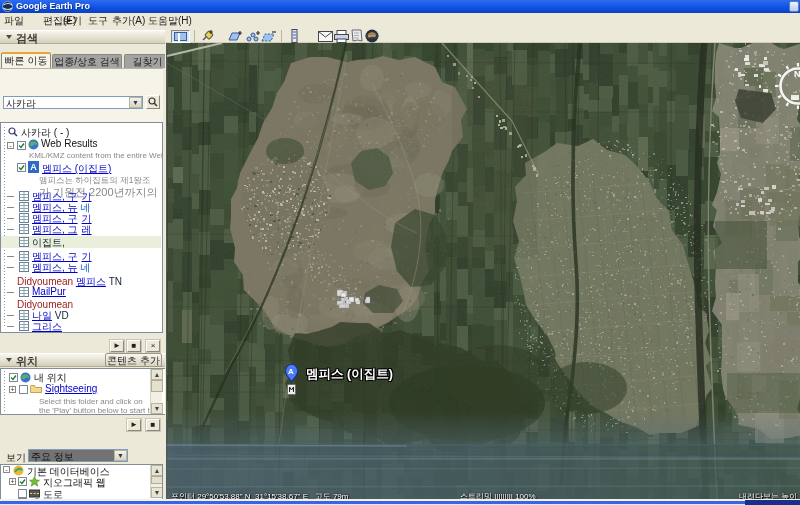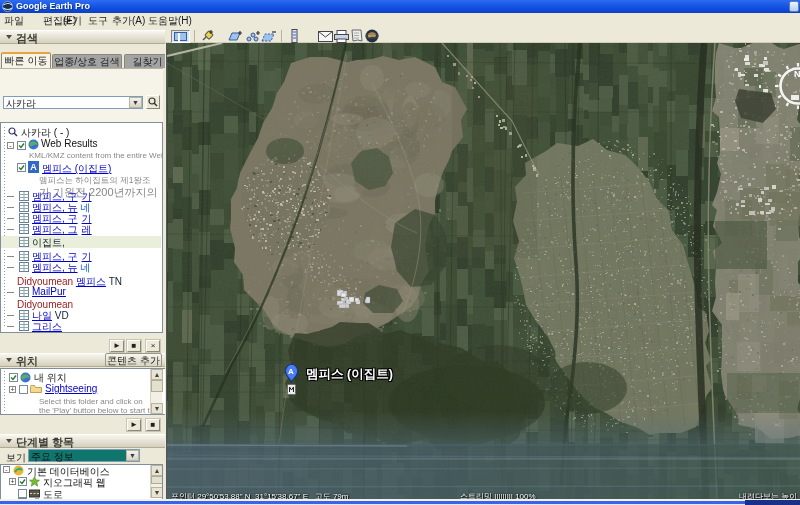--- a/index.html
+++ b/index.html
@@ -667,23 +667,22 @@
       <span style="position:absolute;left:38px;top:37px;color:#888;font-size:8px">the 'Play' button below to start the</span>
       <div style="position:absolute;left:149px;top:0px;width:12px;height:45px;background:#f2f0e4;border-left:1px solid #d8d4c0">
         <div style="position:absolute;top:0;left:0;width:12px;height:11px;background:#e8e4d4;border:1px solid #b8b4a2;font-size:7px;text-align:center;line-height:10px;color:#444">▲</div>
         <div style="position:absolute;top:11px;left:0;width:12px;height:12px;background:#e4e0ce;border:1px solid #b0ac9a"></div>
         <div style="position:absolute;bottom:0;left:0;width:12px;height:11px;background:#e8e4d4;border:1px solid #b8b4a2;font-size:7px;text-align:center;line-height:10px;color:#444">▼</div>
       </div>
     </div>
 
   <div style="position:absolute;left:127px;top:391px;width:14px;height:12px;background:#ece9d8;border:1px solid #999;border-color:#fff #8a8878 #8a8878 #fff;box-shadow:0 0 0 1px #c9c5b2;font-size:8px;color:#222;text-align:center;line-height:10px">►</div>
     <div style="position:absolute;left:146px;top:391px;width:14px;height:12px;background:#ece9d8;border:1px solid #999;border-color:#fff #8a8878 #8a8878 #fff;box-shadow:0 0 0 1px #c9c5b2;font-size:8px;color:#222;text-align:center;line-height:10px">■</div>
-  <div class="hdr" style="top:406px"><span class="arr"></span>단계별 항목</div>
   <div style="position:absolute;left:6px;top:423px;font-size:10px;color:#222">보기</div>
-  <div style="position:absolute;left:28px;top:421px;width:112px;height:13px;background:#0f766e;border:1px solid #7f9db9">
+  <div style="position:absolute;left:28px;top:421px;width:100px;height:13px;background:#737373;border:1px solid #7f9db9">
      <span style="position:absolute;left:2px;top:0px;color:#111">주요 정보</span>
      <div style="position:absolute;right:0px;top:0px;width:13px;height:11px;background:linear-gradient(180deg,#f4f2e8,#d8d4c2);border:1px solid #b8b4a2;font-size:7px;text-align:center;line-height:10px;color:#335">▼</div>
   </div>
   <div class="whitebox" style="left:0px;top:436px;width:163px;height:35px;border-bottom:none">
       <div style="position:absolute;left:2px;top:1px;width:7px;height:7px;border:1px solid #888;background:#fff;font-size:7px;line-height:5px;text-align:center;color:#333">-</div>
       <svg style="position:absolute;left:12px;top:0px" width="11" height="11">
         <circle cx="5.5" cy="5.5" r="5" fill="#e8b830"></circle>
         <path d="M2,7 Q5,2 9,5" stroke="#3a7" stroke-width="2" fill="none"></path>
       </svg>
       <span style="position:absolute;left:26px;top:0px;color:#111">기본 데이터베이스</span>

